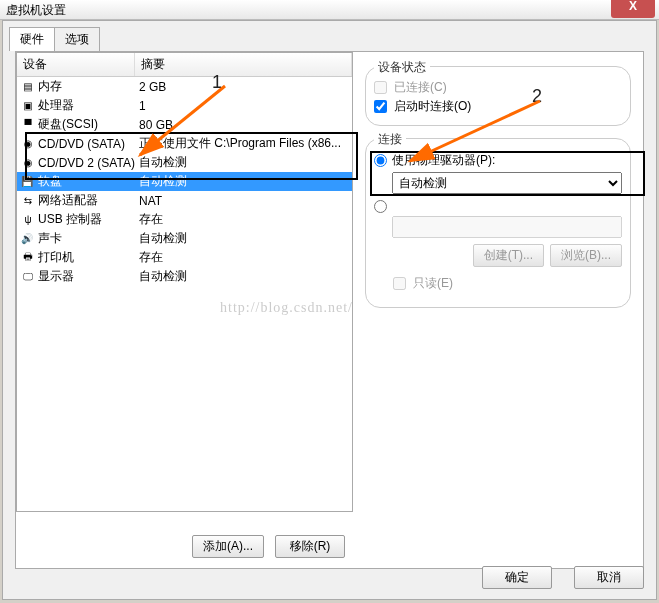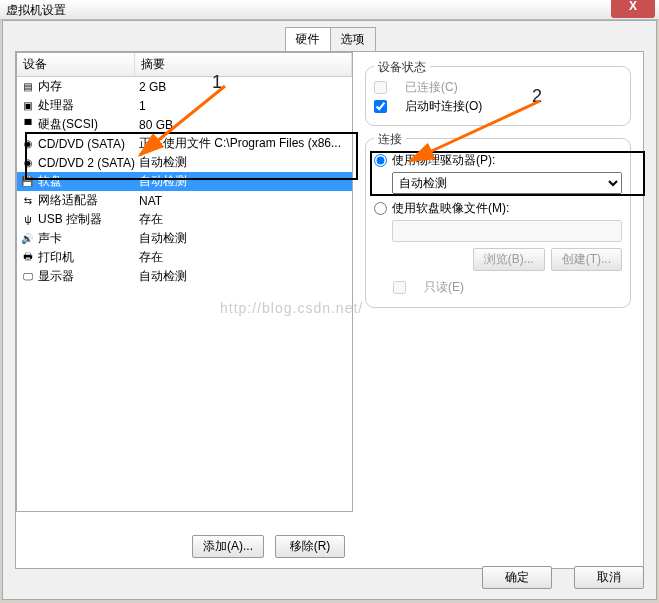--- a/index.html
+++ b/index.html
@@ -1,55 +1,55 @@
 <!DOCTYPE html>
 <html><head>
 <meta charset="utf-8">
 <style>
 * { box-sizing: border-box; margin: 0; padding: 0; font-family: "Microsoft YaHei", "Segoe UI", Tahoma, sans-serif; font-size: 12px; }
 body { background: #d4d0c8; width: 659px; height: 603px; position: relative; overflow: hidden; }
 .titlebar { height: 20px; background: linear-gradient(#fff, #e8e8e8); border-bottom: 1px solid #bbb; padding-left: 6px; line-height: 20px; font-size: 11px; position: relative; }
 .close-x { position: absolute; right: 4px; top: -6px; width: 44px; height: 24px; background: #c75050; color: #fff; text-align: center; line-height: 24px; font-weight: bold; border-radius: 0 0 3px 3px; }
 .win { position: absolute; left: 2px; top: 20px; width: 655px; height: 580px; background: #f0f0f0; border: 1px solid #aaa; }
 .tabbar { padding: 6px 6px 0 6px; }
-.tabs { display: flex; justify-content: center; }
+.tabs { display: flex; }
 .tab { padding: 3px 10px; border: 1px solid #aaa; border-bottom: none; background: #fff; margin-right: -1px; position: relative; z-index: 2; }
 .tab.inactive { background: #f0f0f0; z-index: 0; }
 .tabpanel { border: 1px solid #aaa; margin: 0 6px 40px 6px; background: #fff; height: 518px; position: relative; }
 .cols { display: flex; height: 100%; }
 .left { width: 340px; padding: 0; }
 .right { flex: 1; padding: 8px; }
 .devlist { border: 1px solid #aaa; width: 100%; height: 460px; overflow: hidden; position: relative; }
 .dhdr { display: flex; background: linear-gradient(#fff,#eee); border-bottom: 1px solid #ccc; }
 .dhdr > div { padding: 3px 6px; border-right: 1px solid #ddd; }
 .col1 { width: 118px; }
 .col2 { flex: 1; }
 .row { display: flex; align-items: center; height: 19px; }
 .row .c1 { width: 118px; display: flex; align-items: center; padding-left: 4px; gap: 3px; overflow: hidden; white-space: nowrap; }
 .row .c2 { flex: 1; padding-left: 4px; }
 .row.sel { background: #3399ff; color: #fff; }
 .ico { width: 14px; height: 14px; display: inline-flex; align-items: center; justify-content: center; font-size: 10px; }
-.group { position: relative; border: 1px solid #ccc; border-radius: 9px; margin: 6px 4px 12px 4px; padding: 10px 8px 8px 8px; }
+.group { position: relative; border: 1px solid #ccc; border-radius: 15px; margin: 6px 4px 12px 4px; padding: 10px 8px 8px 8px; }
 .group > .glabel { position: absolute; top: -8px; left: 8px; background: #fff; padding: 0 4px; color: #333; }
-.chkrow { display: flex; align-items: center; gap: 18px; margin: 2px 0; }
+.chkrow { display: flex; align-items: center; gap: 7px; margin: 2px 0; }
 .radio-row { display: flex; align-items: center; gap: 5px; margin: 3px 0; }
 select, input[type=text] { font-size: 12px; padding: 2px; }
 select.wide { width: 230px; margin-left: 18px; }
 input.wide { width: 230px; margin-left: 18px; }
 .btnrow { display: flex; justify-content: flex-end; gap: 6px; margin-top: 6px; }
 .btn { padding: 2px 10px; background: linear-gradient(#fdfdfd,#e4e4e4); border: 1px solid #999; border-radius: 2px; cursor: pointer; min-width: 70px; text-align: center; }
 .btn.dis { color: #999; border-color: #ccc; }
 .bottom-btns { position: absolute; bottom: 10px; right: 12px; display: flex; gap: 22px; }
 .left-btns { position: absolute; bottom: 10px; left: 176px; display: flex; gap: 11px; }
 .annot1 { position: absolute; left: 212px; top: 72px; font-size: 18px; color: #222; pointer-events: none; z-index: 5; }
 .annot2 { position: absolute; left: 532px; top: 86px; font-size: 18px; color: #222; pointer-events: none; z-index: 5; }
 .box1 { position: absolute; border: 2px solid #000; left: 25px; top: 132px; width: 333px; height: 48px; pointer-events: none; z-index: 4; }
 .box2 { position: absolute; border: 2px solid #000; left: 370px; top: 151px; width: 275px; height: 45px; pointer-events: none; z-index: 4; }
 svg.arrow { position: absolute; pointer-events: none; z-index: 5; }
-.watermark { position: absolute; left: 220px; top: 300px; color: #ccc; font-family: Liberation Sans, sans-serif; font-size: 14px; pointer-events: none; letter-spacing: 1px; }
+.watermark { position: absolute; left: 220px; top: 300px; color: #ccc; font-family: Liberation Serif, serif; font-size: 14px; pointer-events: none; letter-spacing: 1px; }
 .muted { color: #999; }
 </style>
 </head>
 <body>
 
 <div class="titlebar">
   <span>虚拟机设置</span>
   <div class="close-x">X</div>
 </div>
 
@@ -166,26 +166,25 @@
             <div class="glabel">连接</div>
             <div class="radio-row">
               <input type="radio" name="conn" checked="" style="">
               <span>使用物理驱动器(P):</span>
             </div>
             <select class="wide">
               <option>自动检测</option>
             </select>
             <div class="radio-row" style="margin-top:6px;">
               <input type="radio" name="conn" style="">
-              <span>使用软盘映像文件(M):</span>
             </div>
             <input type="text" class="wide" disabled="" style="">
             <div class="btnrow">
+              <div class="btn dis">创建(T)...</div>
               <div class="btn dis">浏览(B)...</div>
-              <div class="btn dis">创建(T)...</div>
             </div>
             <div class="chkrow" style="margin-top:8px; margin-left:19px;">
               <input type="checkbox" disabled="" style="">
               <span class="muted">只读(E)</span>
             </div>
           </div>
         </div>
       </div>
 
       <div class="left-btns">

